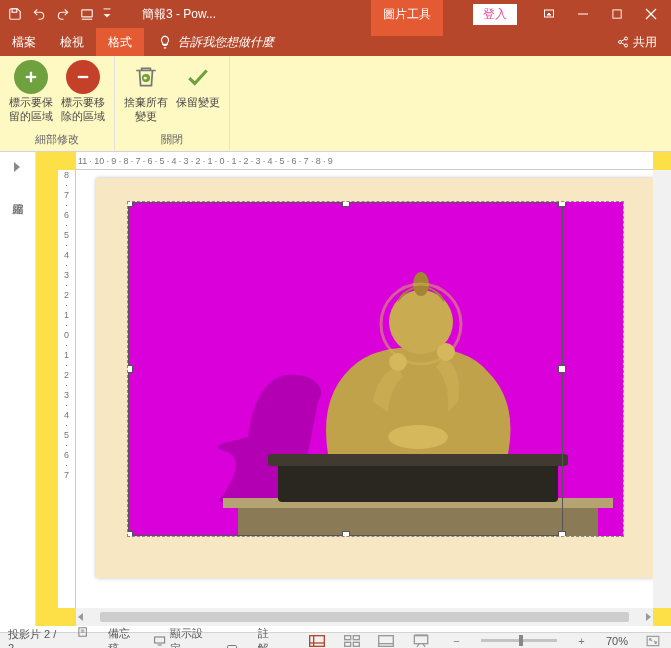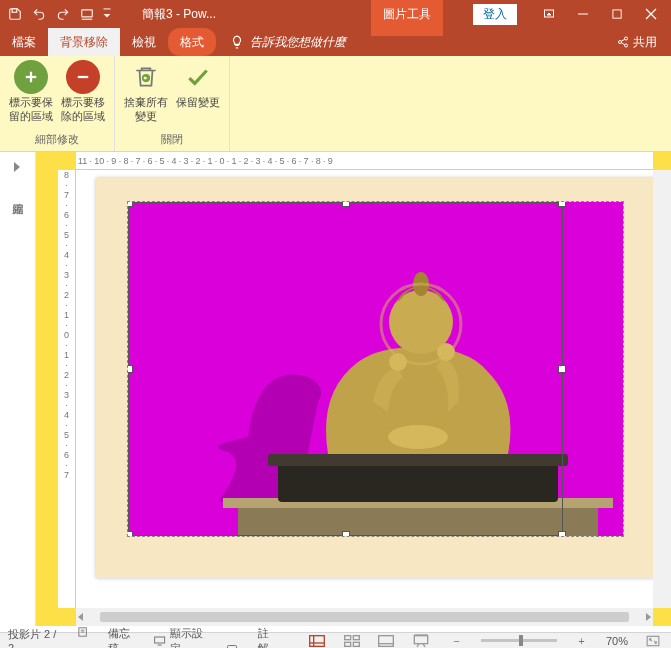--- a/index.html
+++ b/index.html
@@ -4,27 +4,27 @@
 <style>
   * { margin: 0; padding: 0; box-sizing: border-box; font-family: "Microsoft JhengHei", "Segoe UI", sans-serif; }
   body { width: 671px; height: 648px; overflow: hidden; background: #fff; font-size: 12px; color: #444; }
 
   .title-bar { height: 28px; background: #B7472A; display: flex; align-items: center; color: #fff; }
   .qat { display: flex; align-items: center; padding-left: 6px; gap: 6px; }
   .qat .ic { width: 18px; height: 18px; display: flex; align-items: center; justify-content: center; opacity: .9; cursor: pointer; }
   .title-text { flex: 1; text-align: left; padding-left: 30px; font-size: 12px; white-space: nowrap; overflow: hidden; }
   .ctx-tab { background: #E35A33; height: 43px; display: flex; align-items: center; padding: 0 12px; margin-left: 4px; font-size: 12px; }
   .win-ctrls { display: flex; align-items: center; gap: 2px; padding-right: 4px; }
-  .login-btn { background: #fff; color: #0369a1; padding: 2px 10px; margin-right: 14px; font-size: 12px; cursor: pointer; }
+  .login-btn { background: #fff; color: #ec4899; padding: 2px 10px; margin-right: 14px; font-size: 12px; cursor: pointer; }
   .win-btn { width: 32px; height: 20px; display: flex; align-items: center; justify-content: center; color: #fff; cursor: pointer; }
 
   .tab-row { height: 28px; background: #B7472A; display: flex; align-items: stretch; color: #fff; }
   .tab { padding: 0 12px; display: flex; align-items: center; font-size: 12px; cursor: pointer; }
   .tab.active { background: #F1F1F1; color: #B7472A; }
-  .tab.ctx { background: #E35A33; border-radius: 12px; }
+  .tab.ctx { background: #E35A33; }
   .tell-me { display: flex; align-items: center; gap: 6px; padding-left: 14px; flex: 1; font-style: italic; }
   .share { padding: 0 14px; display: flex; align-items: center; gap: 4px; }
 
   .ribbon { height: 96px; background: #fef9c3; border-bottom: 1px solid #d4d4d4; display: flex; }
   .rgroup { border-right: 1px solid #e0e0e0; padding: 4px 6px 0 6px; display: flex; flex-direction: column; align-items: center; }
   .rgroup .items { display: flex; gap: 2px; flex: 1; }
   .rbtn { width: 50px; display: flex; flex-direction: column; align-items: center; cursor: pointer; font-size: 11px; text-align: center; line-height: 1.25; }
   .rbtn .ricon { width: 34px; height: 34px; border-radius: 50%; display: flex; align-items: center; justify-content: center; margin-bottom: 2px; }
   .glabel { font-size: 11px; color: #666; padding: 2px 0 4px; }
 
@@ -115,21 +115,20 @@
         <svg width="12" height="12" viewBox="0 0 12 12" stroke="#fff" stroke-width="1.2">
           <line x1="1" y1="1" x2="11" y2="11"></line>
           <line x1="11" y1="1" x2="1" y2="11"></line>
         </svg>
       </span>
   </div>
 </div>
 
 <div class="tab-row">
   <div class="tab">檔案</div>
-  <div class="tab active">背景移除</div>
   <div class="tab">檢視</div>
   <div class="tab ctx">格式</div>
   <div class="tell-me">
     <svg width="14" height="14" viewBox="0 0 24 24" fill="none" stroke="#fff" stroke-width="2">
         <path d="M9 18h6M10 22h4M12 2a7 7 0 0 0-4 12v2h8v-2a7 7 0 0 0-4-12z"></path>
       </svg>
     <span>告訴我您想做什麼</span>
   </div>
   <div class="share">
     <svg width="12" height="12" viewBox="0 0 24 24" fill="none" stroke="#fff" stroke-width="2">

